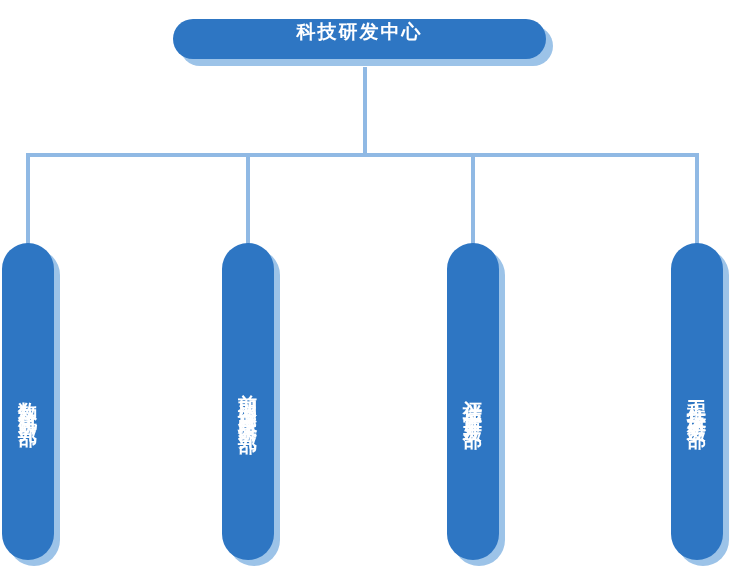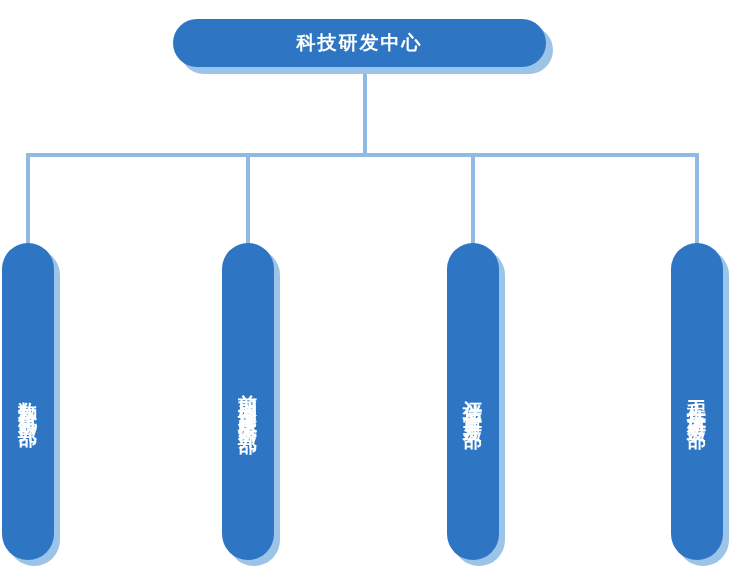--- a/index.html
+++ b/index.html
@@ -30,26 +30,25 @@
   #drop-2      { left: 246px; top: 153px; height: 95px; }
   #drop-3      { left: 471px; top: 153px; height: 95px; }
   #drop-4      { left: 695px; top: 153px; height: 95px; }
 
   
   .root-node {
     position: absolute;
     left: 173px;
     top: 19px;
     width: 373px;
-    height: 48px;
+    height: 40px;
     background: #2e76c3;
     border-radius: 24px;
     box-shadow: 7px 7px 0 0 #9cc3e8;
     display: flex;
-    align-items: center;
     justify-content: center;
     z-index: 2;
   }
   .root-node .label {
     color: #ffffff;
     font-size: 19px;
     font-weight: bold;
     letter-spacing: 2px;
     white-space: nowrap;
   }

